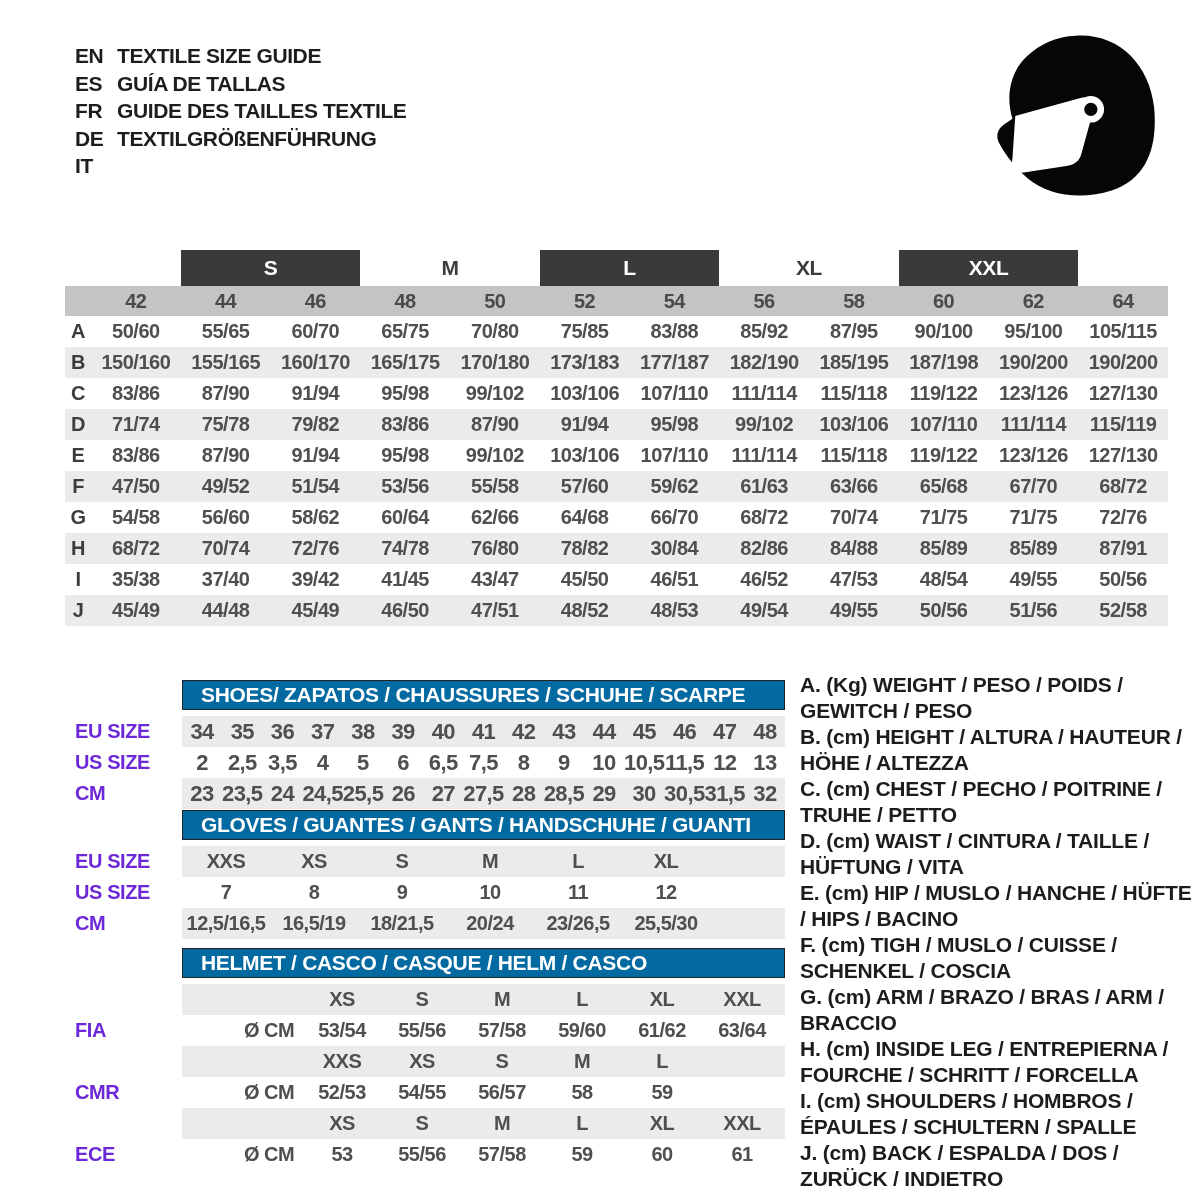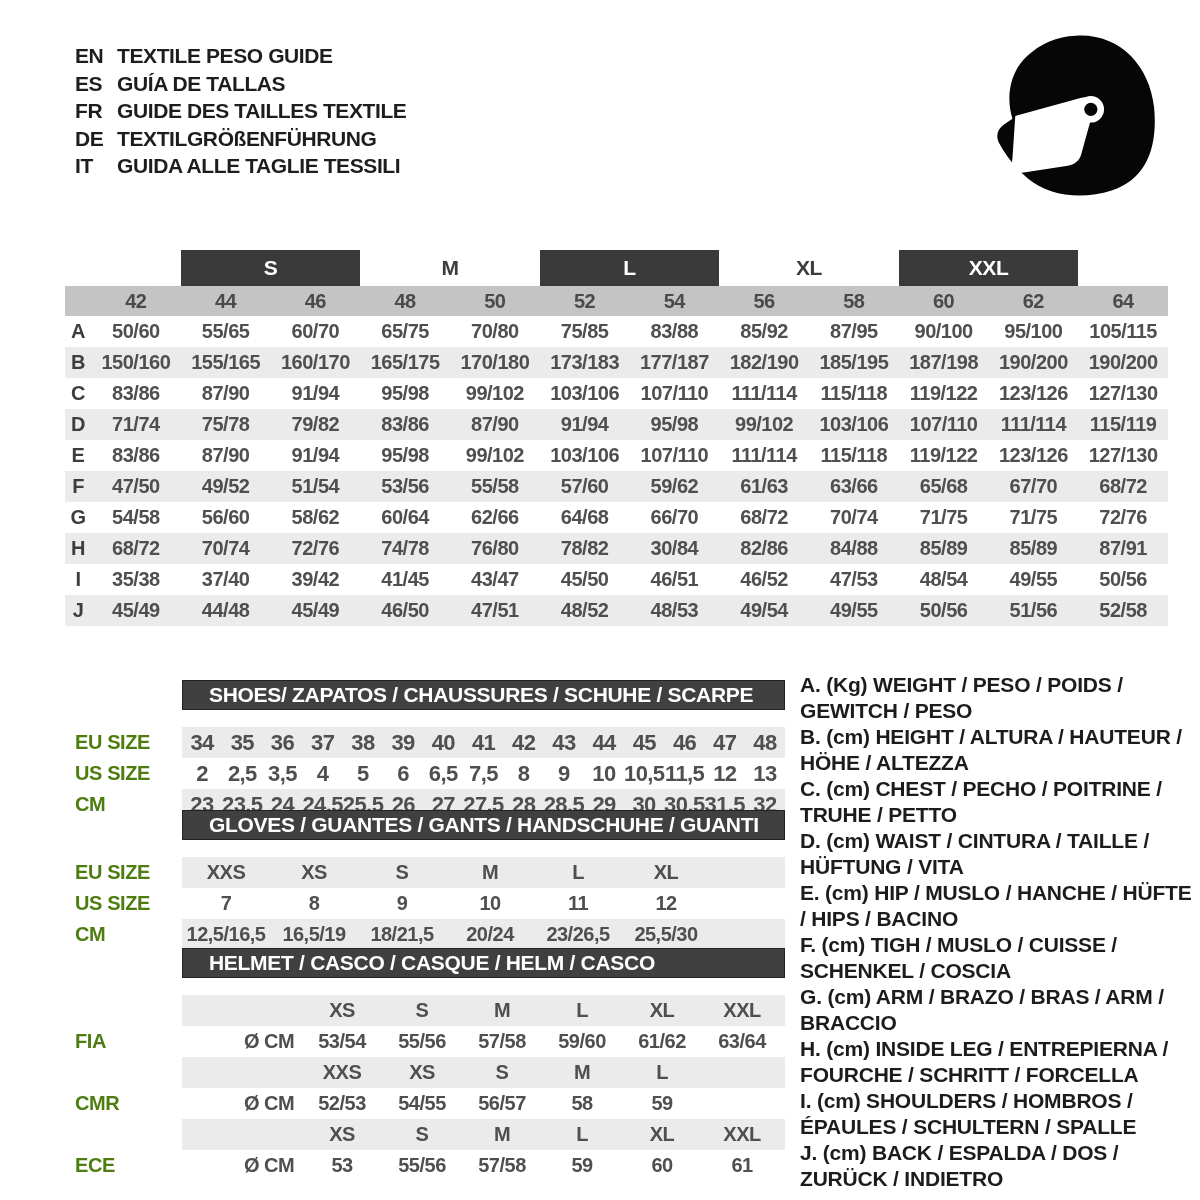--- a/index.html
+++ b/index.html
@@ -20,24 +20,24 @@
   .sg-span2{grid-column:span 2;}
   .sg-dark{background:#3a3a3a;color:#ffffff;}
   .num-cell{height:30px;line-height:30px;text-align:center;font-size:20px;background:#c4c4c4;color:#4a4a4a;letter-spacing:-0.4px;}
   .mg-data-row{display:contents;}
   .cell{height:31px;line-height:31px;text-align:center;font-size:20px;letter-spacing:-0.5px;color:#4f4f4f;}
   .rows-host > div:nth-of-type(odd) > .cell{background:#ffffff;}
   .rows-host > div:nth-of-type(even) > .cell{background:#ebebeb;}
   .letter-cell{color:#3d3d3d;}
   
   .subtable{position:absolute;left:182px;width:603px;}
-  .bar{height:28px;line-height:28px;background:#404040;border:1px solid #232323;color:#ffffff;
-       font-size:21px;padding-left:26px;letter-spacing:-0.3px;margin-bottom:17px;}
+  .bar{height:28px;line-height:28px;background:#0369a1;border:1px solid #232323;color:#ffffff;
+       font-size:21px;padding-left:18px;letter-spacing:-0.3px;margin-bottom:6px;}
   .srow{position:relative;display:flex;height:31px;line-height:31px;}
-  .side-label{position:absolute;left:-107px;width:100px;text-align:left;color:#4d7c0f;font-size:20px;letter-spacing:-0.4px;}
+  .side-label{position:absolute;left:-107px;width:100px;text-align:left;color:#6d28d9;font-size:20px;letter-spacing:-0.4px;}
   .scell{flex:1 1 0;text-align:center;font-size:22px;letter-spacing:-0.6px;color:#4f4f4f;}
   .shoes-rows > div:nth-of-type(odd){background:#ebebeb;}
   .shoes-rows > div:nth-of-type(even){background:#ffffff;}
   .gcell{flex:0 0 88px;text-align:center;font-size:20px;letter-spacing:-0.5px;color:#4f4f4f;}
   .gloves-rows > div:nth-of-type(odd){background:#ebebeb;}
   .gloves-rows > div:nth-of-type(even){background:#ffffff;}
   .hrow{position:relative;display:flex;height:31px;line-height:31px;}
   .hrow.gray{background:#ebebeb;}
   .hrow.white{background:#ffffff;}
   .hcell{flex:0 0 80px;text-align:center;font-size:20px;letter-spacing:-0.5px;color:#4f4f4f;}
@@ -48,41 +48,40 @@
 </style>
 </head>
 <body>
 
 <div class="page">
 
   <div class="langs">
 
       <div class="lang-line">
         <span class="lang-code">EN</span>
-        <span class="lang-title">TEXTILE PESO GUIDE</span>
+        <span class="lang-title">TEXTILE SIZE GUIDE</span>
       </div>
 
       <div class="lang-line">
         <span class="lang-code">ES</span>
         <span class="lang-title">GUÍA DE TALLAS</span>
       </div>
 
       <div class="lang-line">
         <span class="lang-code">FR</span>
         <span class="lang-title">GUIDE DES TAILLES TEXTILE</span>
       </div>
 
       <div class="lang-line">
         <span class="lang-code">DE</span>
         <span class="lang-title">TEXTILGRÖßENFÜHRUNG</span>
       </div>
 
       <div class="lang-line">
         <span class="lang-code">IT</span>
-        <span class="lang-title">GUIDA ALLE TAGLIE TESSILI</span>
       </div>
     </div>
 
   <div class="helmet-icon">
     <svg viewBox="0 0 180 180" width="172" height="170" aria-hidden="true">
       <path d="M95 6 C 140 3 173 36 178 82 C 182 124 170 158 133 170 C 102 180 66 176 44 157 C 31 146 21 133 14 120 C 10 112 12 105 19 100 L 28 94 C 21 72 25 45 43 28 C 58 14 75 7 95 6 Z" fill="#060606"></path>
       <path d="M31 91 L 100 72 C 110 69 116 75 114 84 L 101 131 C 99 139 93 143 85 144 L 40 151 C 31 152 26 145 28 136 Z" fill="#ffffff"></path>
       <circle cx="111" cy="84" r="14" fill="#ffffff"></circle>
       <circle cx="111" cy="84" r="7" fill="#060606"></circle>
     </svg>

